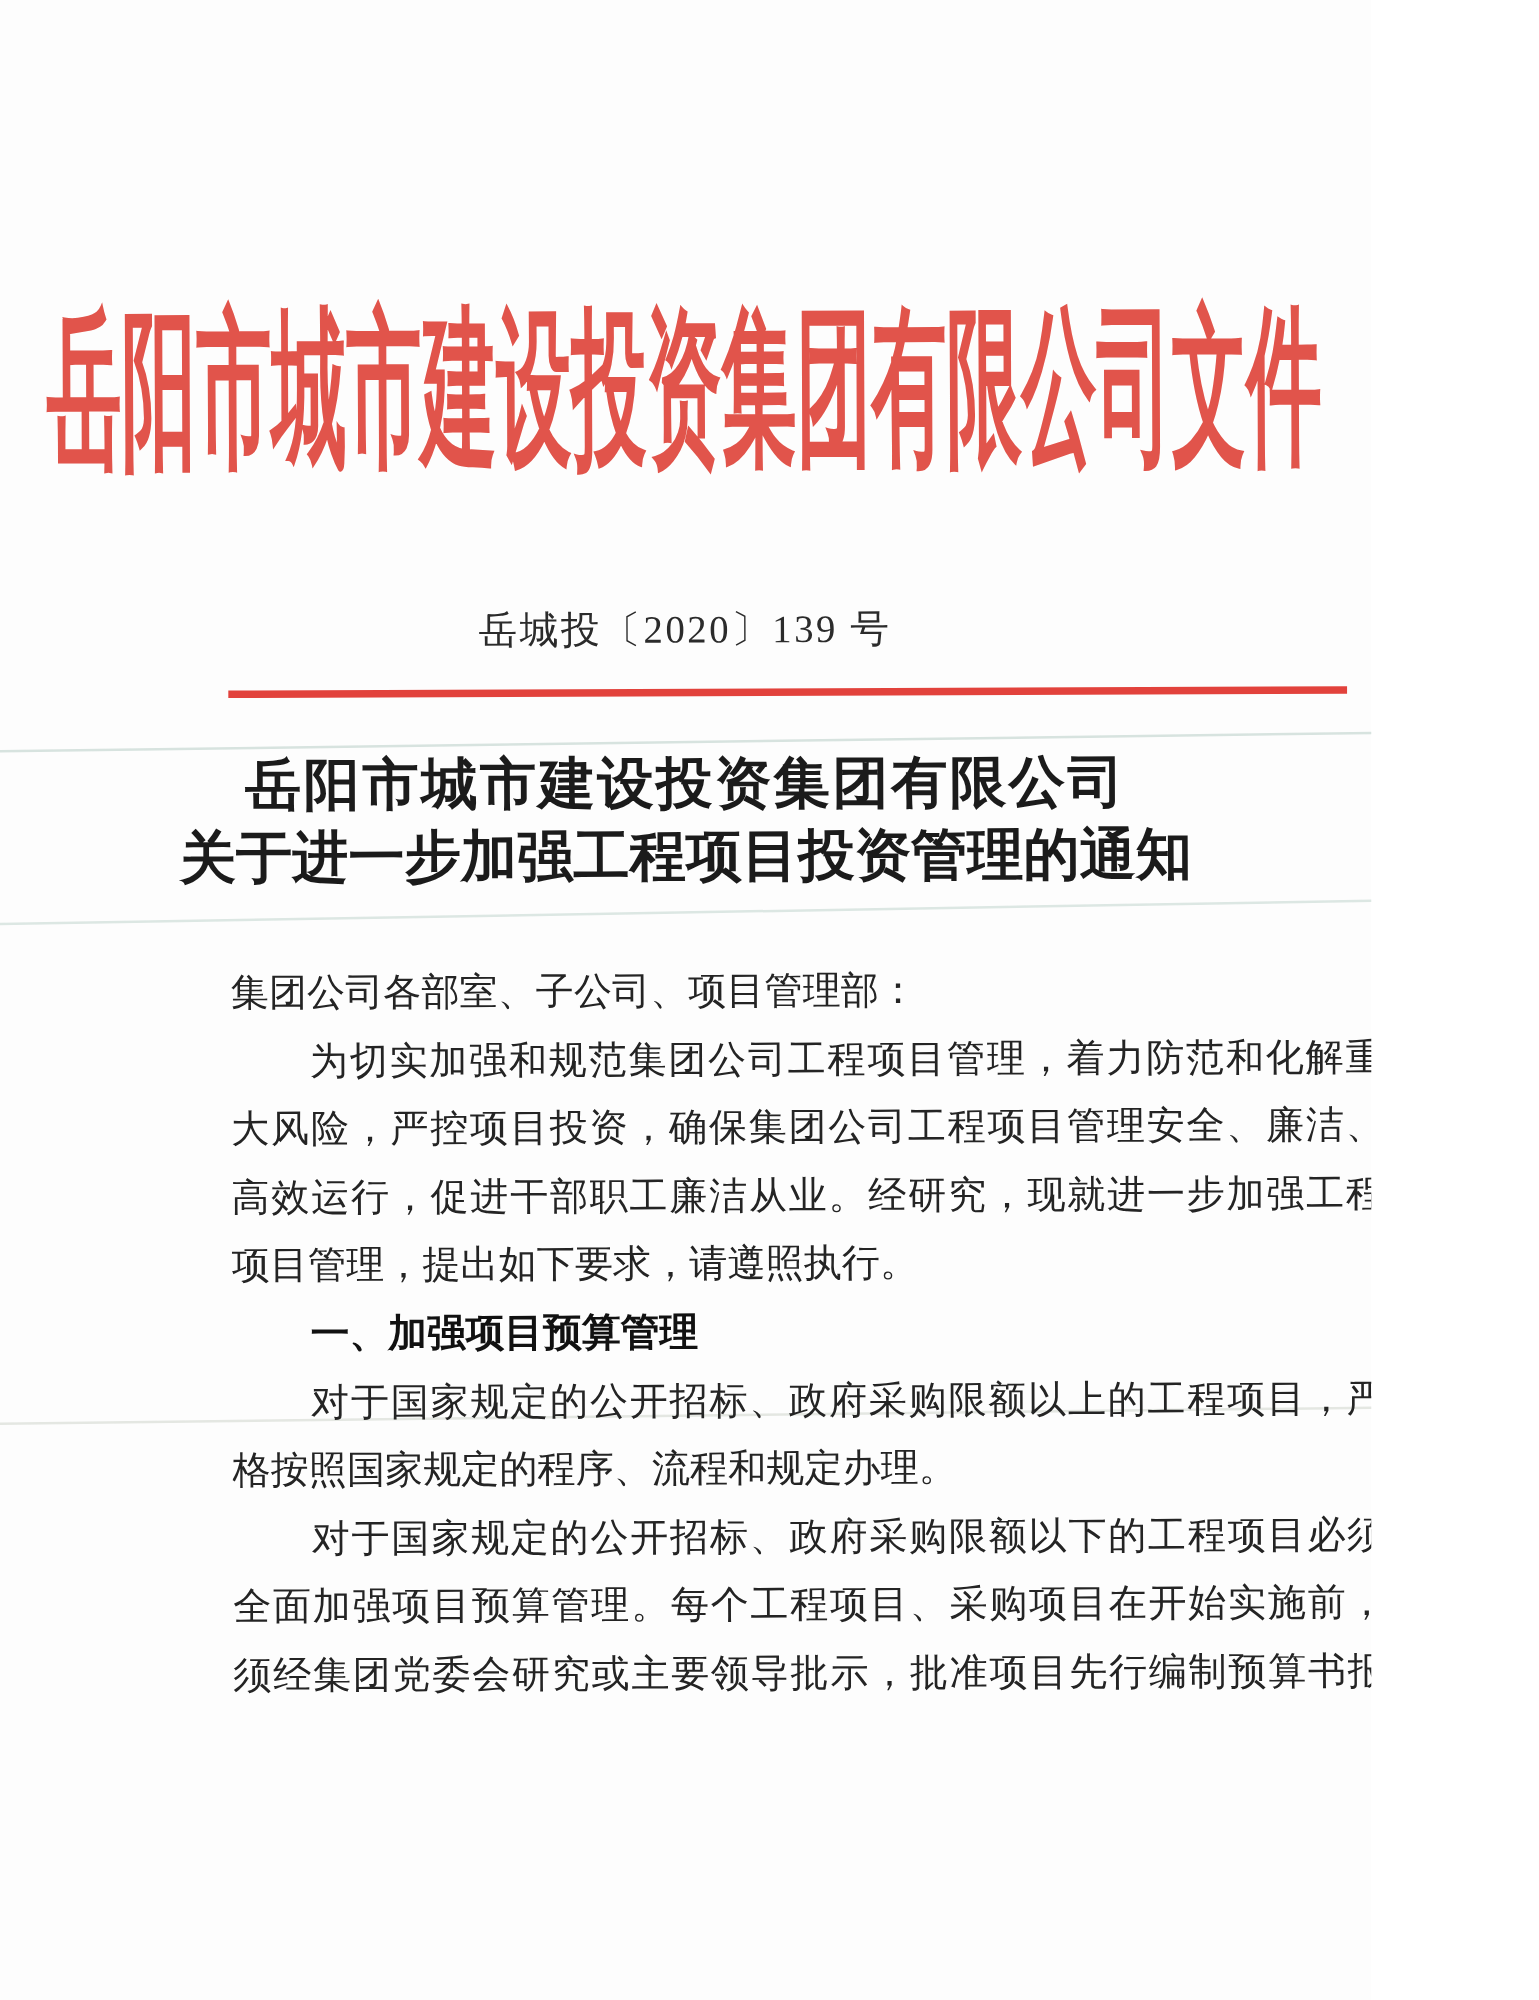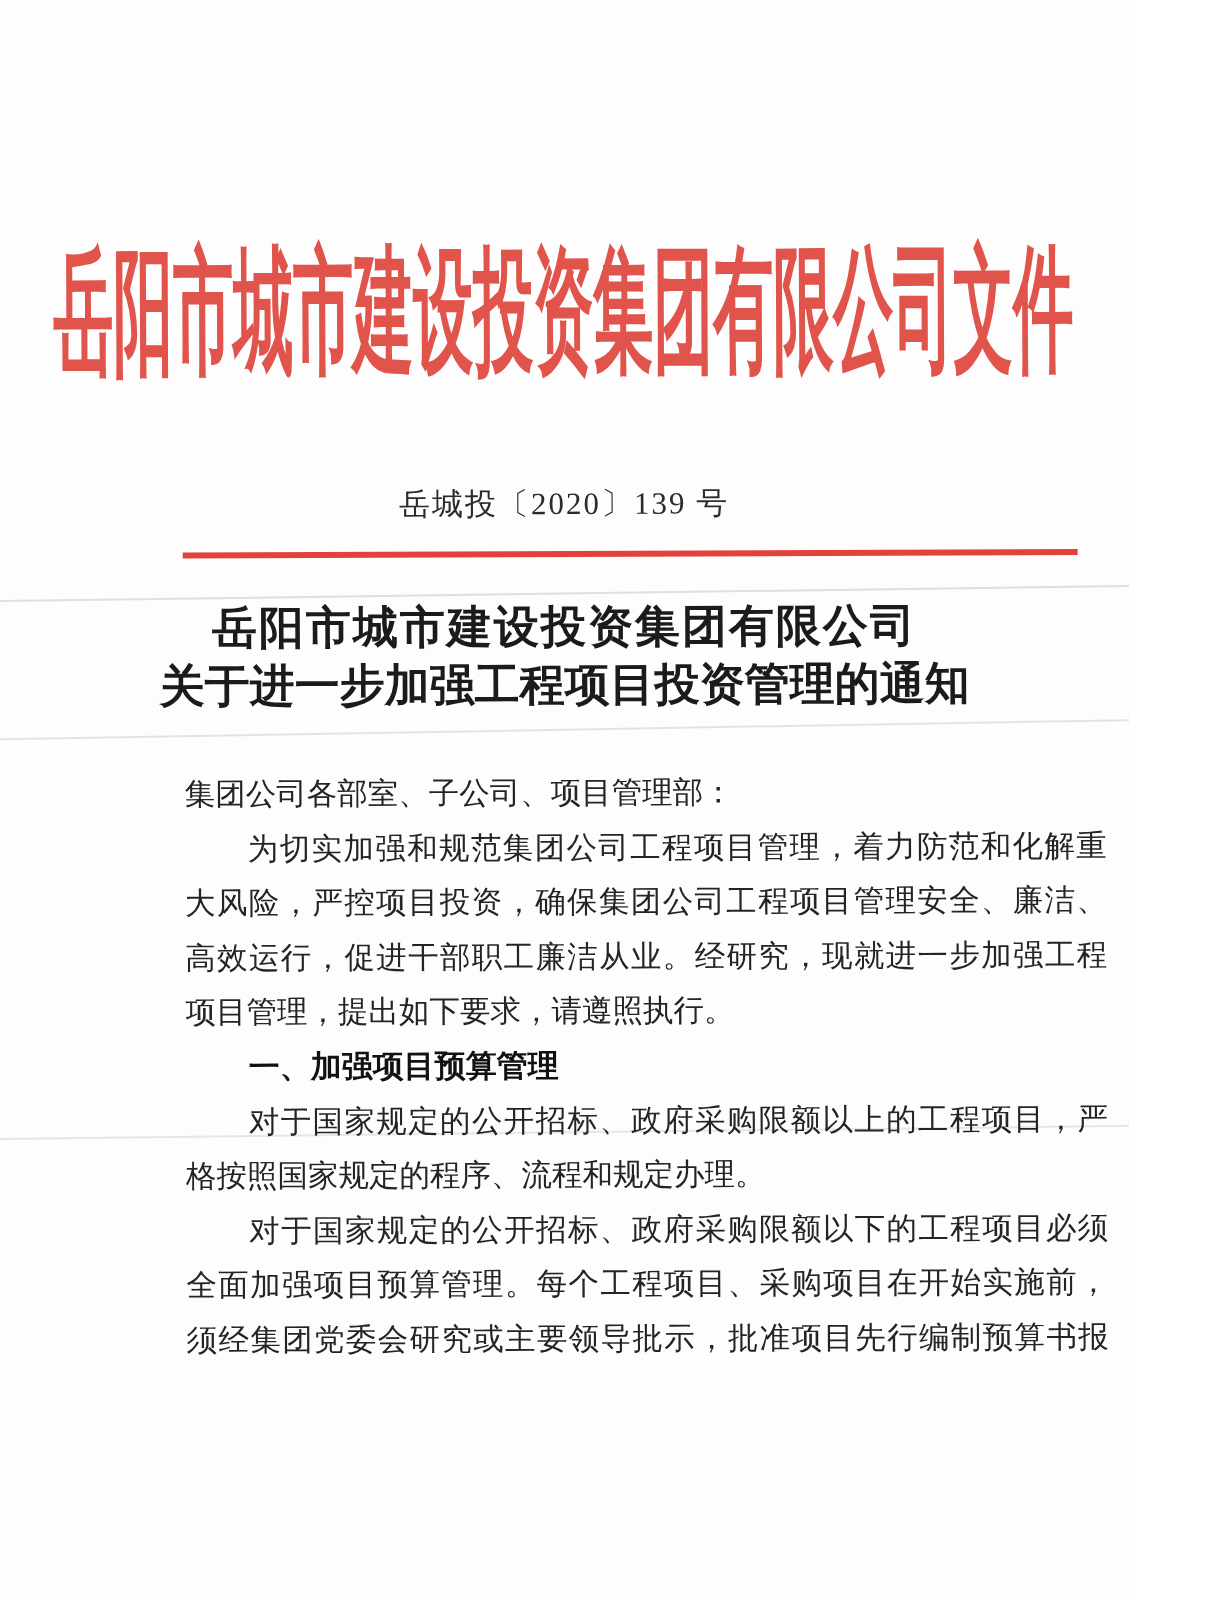--- a/index.html
+++ b/index.html
@@ -3,21 +3,20 @@
 <meta charset="utf-8">
 <style>
   html, body { margin: 0; padding: 0; background: #ffffff; }
   .page {
     position: relative;
     width: 1097px;
     height: 1600px;
     background: #fdfdfd;
     overflow: hidden;
     font-family: "Liberation Serif", "DejaVu Serif", serif;
-    padding-left: 32px;
   }
   .skew {
     position: absolute;
     inset: 0;
     transform: rotate(-0.22deg);
     transform-origin: 50% 40%;
   }
   .masthead {
     position: absolute;
     top: 243px;

